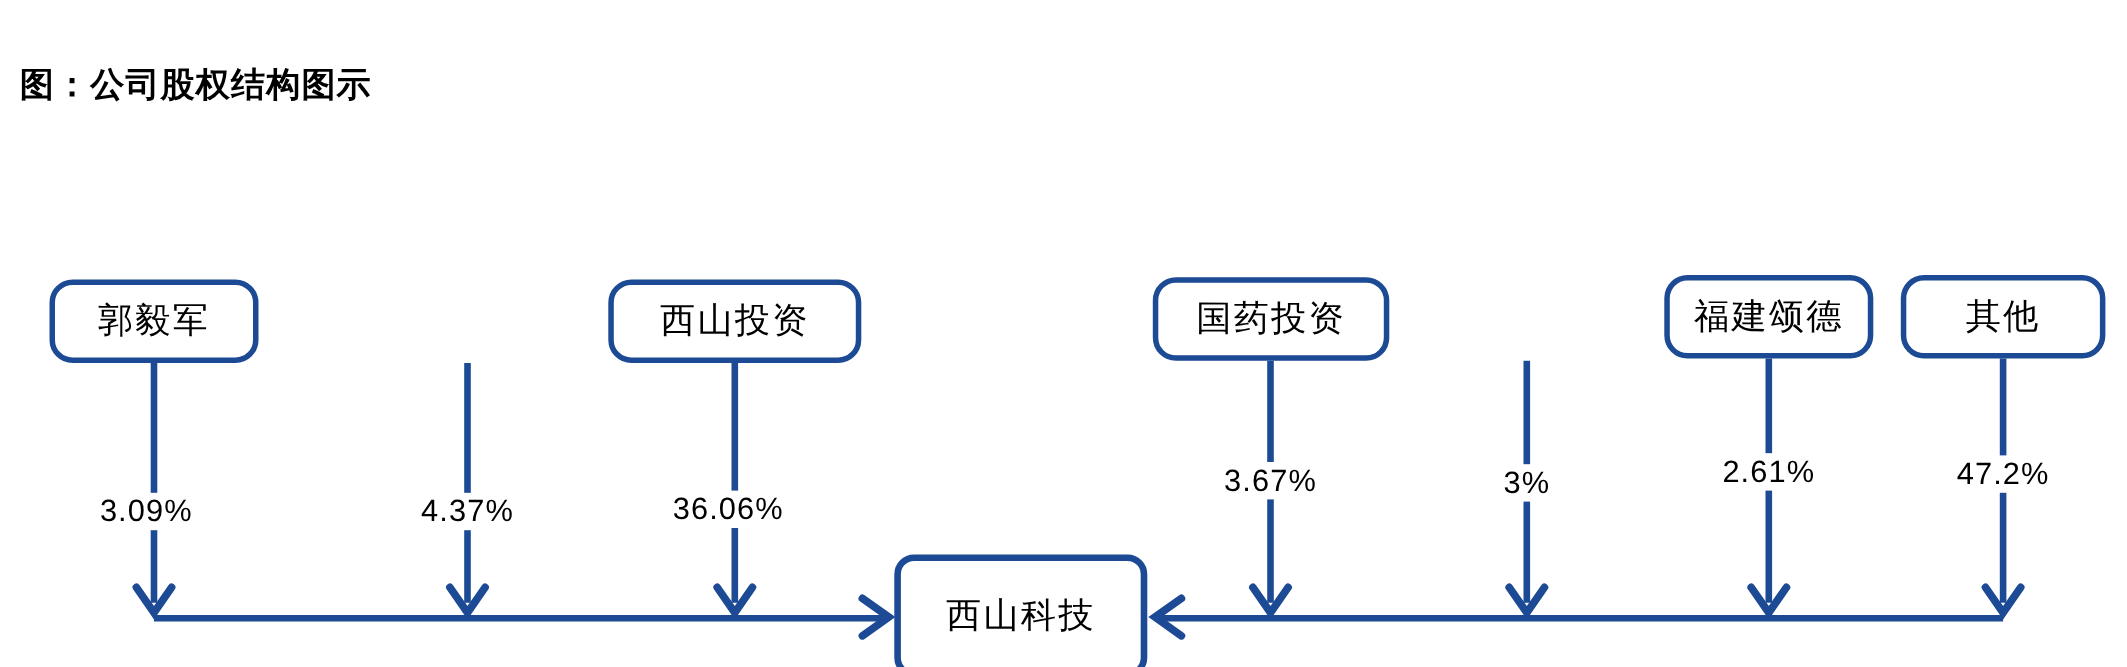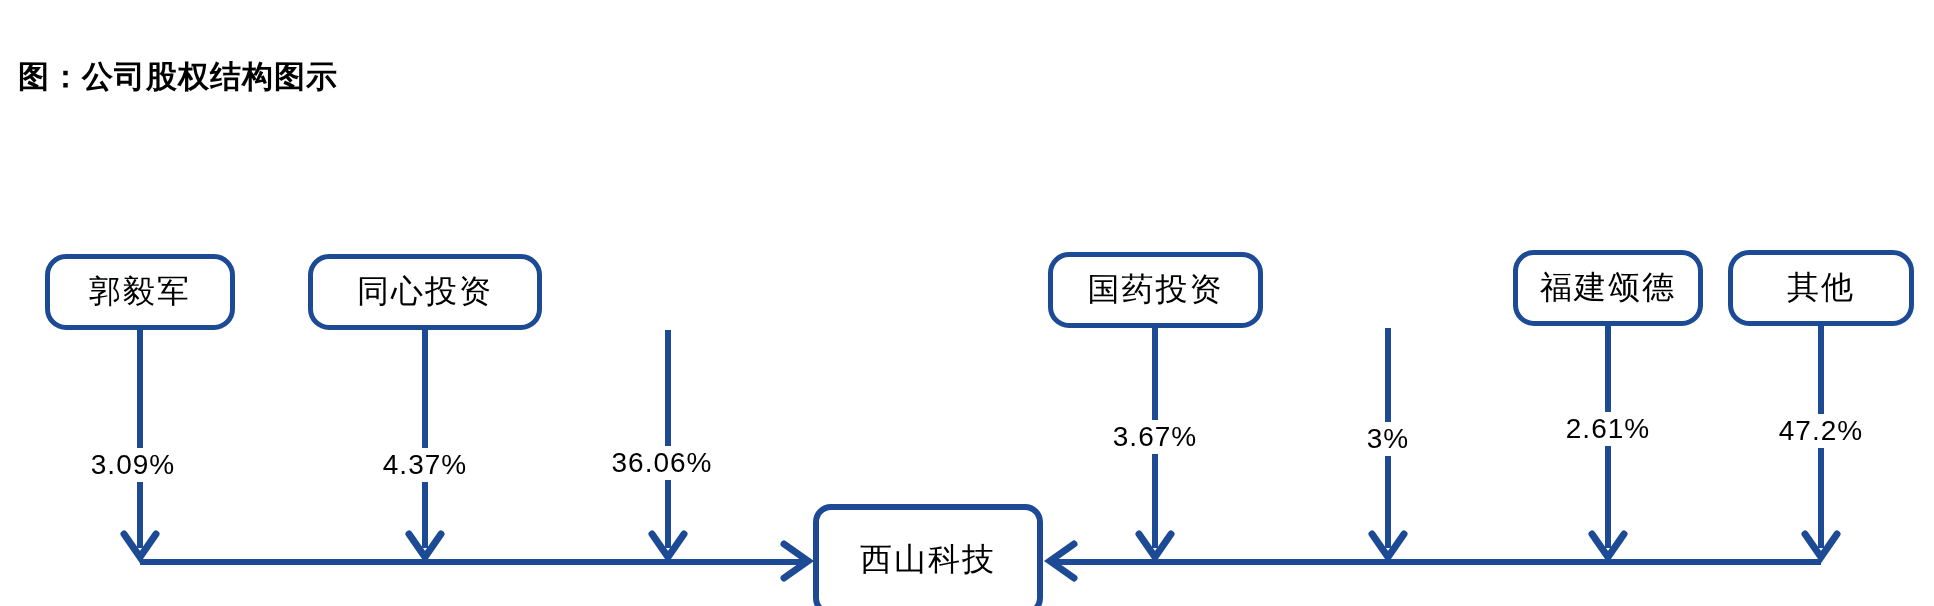--- a/index.html
+++ b/index.html
@@ -81,22 +81,22 @@
 
     <line class="hline" x1="140" y1="526" x2="804" y2="526"></line>
     <polyline class="vhead" points="784,508 808,525 784,542"></polyline>
     <line class="hline" x1="1821" y1="526" x2="1054" y2="526"></line>
     <polyline class="vhead" points="1074,508 1050,525 1074,542"></polyline>
   </svg>
 
   <div class="ebox b0">
     <span>郭毅军</span>
   </div>
-  <div class="ebox b1">
-    <span>同心投资</span>
+  <div class="ebox b2">
+    <span>西山投资</span>
   </div>
   <div class="ebox b3">
     <span>国药投资</span>
   </div>
   <div class="ebox b5">
     <span>福建颂德</span>
   </div>
   <div class="ebox b6">
     <span>其他</span>
   </div>

